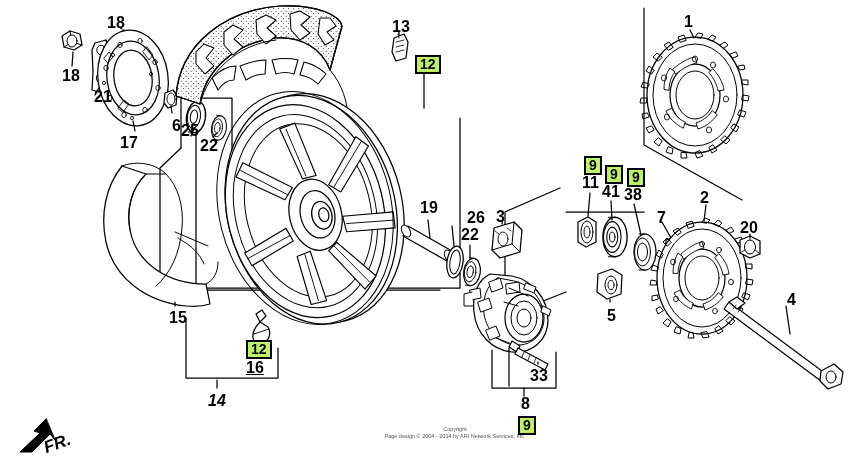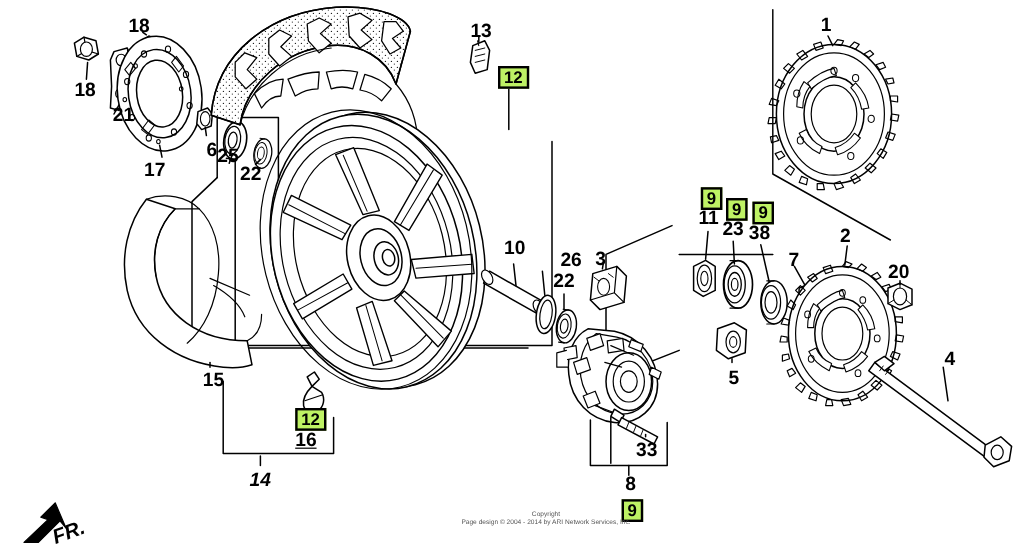--- a/index.html
+++ b/index.html
@@ -404,34 +404,34 @@
   </svg>
 
   <div class="callout num" style="left:684px;top:14px;">1</div>
   <div class="callout num" style="left:700px;top:190px;">2</div>
   <div class="callout num" style="left:496px;top:209px;">3</div>
   <div class="callout num" style="left:787px;top:292px;">4</div>
   <div class="callout num" style="left:607px;top:308px;">5</div>
   <div class="callout num" style="left:172px;top:118px;">6</div>
   <div class="callout num" style="left:657px;top:210px;">7</div>
   <div class="callout num" style="left:521px;top:396px;">8</div>
-  <div class="callout num" style="left:420px;top:200px;">10</div>
+  <div class="callout num" style="left:420px;top:200px;">19</div>
   <div class="callout num" style="left:582px;top:175px;">11</div>
   <div class="callout num" style="left:392px;top:19px;">13</div>
   <div class="callout num" style="left:208px;top:393px;font-style:italic;">14</div>
   <div class="callout num" style="left:169px;top:310px;">15</div>
   <div class="callout num" style="left:246px;top:360px;text-decoration:underline;">16</div>
   <div class="callout num" style="left:120px;top:135px;">17</div>
   <div class="callout num" style="left:107px;top:15px;">18</div>
   <div class="callout num" style="left:62px;top:68px;">18</div>
   <div class="callout num" style="left:740px;top:220px;">20</div>
   <div class="callout num" style="left:77px;top:89px;margin-left:17px;">21</div>
   <div class="callout num" style="left:200px;top:138px;">22</div>
   <div class="callout num" style="left:461px;top:227px;">22</div>
-  <div class="callout num" style="left:602px;top:184px;">23</div>
+  <div class="callout num" style="left:602px;top:184px;">41</div>
   <div class="callout num" style="left:624px;top:187px;">38</div>
   <div class="callout num" style="left:181px;top:123px;">25</div>
   <div class="callout num" style="left:443px;top:210px;margin-left:24px;">26</div>
   <div class="callout num" style="left:530px;top:368px;">33</div>
 
   <div class="callout boxed" style="left:415px;top:55px;">12</div>
   <div class="callout boxed" style="left:246px;top:340px;">12</div>
   <div class="callout boxed" style="left:584px;top:156px;">9</div>
   <div class="callout boxed" style="left:605px;top:165px;">9</div>
   <div class="callout boxed" style="left:627px;top:168px;">9</div>

